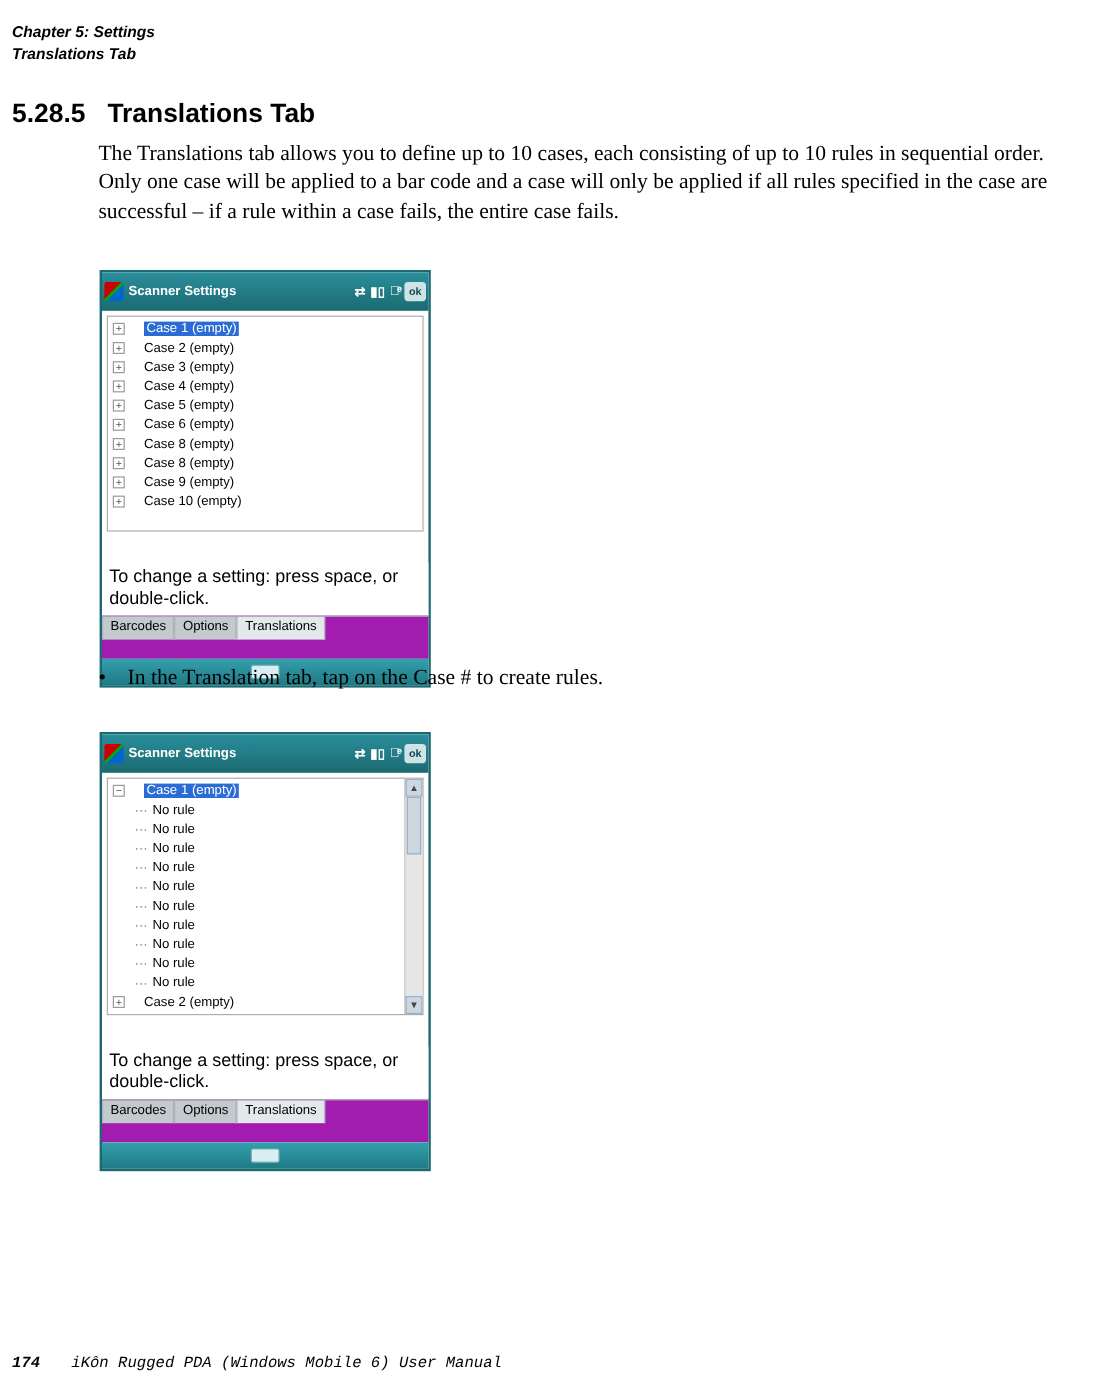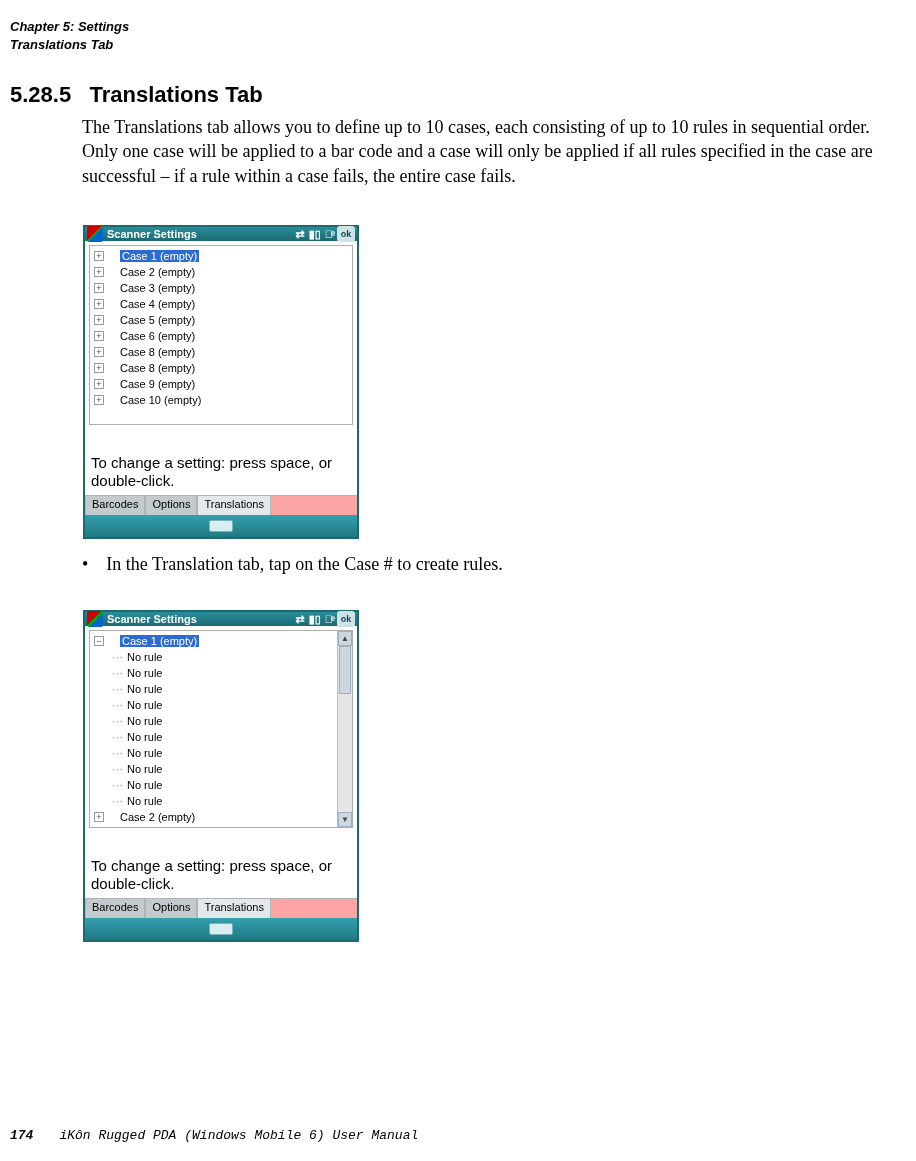--- a/index.html
+++ b/index.html
@@ -43,21 +43,21 @@
       width: 276px;
       background: #fff;
       font-family: Tahoma, Arial, sans-serif;
       font-size: 11px;
     }
     .screenshot1 { position: absolute; top: 225px; left: 83px; }
     .screenshot2 { position: absolute; top: 610px; left: 83px; }
     .titlebar {
       display: flex;
       align-items: center;
-      height: 14px;
+      height: 32px;
       background: linear-gradient(#2a8e9b, #1b6a72);
       color: #fff;
       font-weight: bold;
       padding: 0 2px;
       gap: 4px;
     }
     .start-flag {
       width: 16px; height: 16px; border-radius: 2px;
       background: linear-gradient(135deg,#c00 0 45%,#0a0 45% 55%,#06c 55% 100%);
       position: relative;
@@ -118,22 +118,22 @@
       padding: 3px 6px 5px 6px;
       font-size: 15px;
       line-height: 1.2;
       color: #000;
       background: #fff;
       margin-top: 26px;
     }
     .tabs {
       display: flex; gap: 0;
       border-top: 1px solid #aeb4b8;
-      background: #fca5a5;
-      height: 20px;
+      background: #a21caf;
+      height: 36px;
     }
     .tab {
       padding: 2px 6px 0 6px;
       font-size: 11px;
       background: #c2cacd;
       border: 1px solid #aeb4b8;
       border-bottom: none;
       border-top: none;
       height: 19px;
       color: #000;

